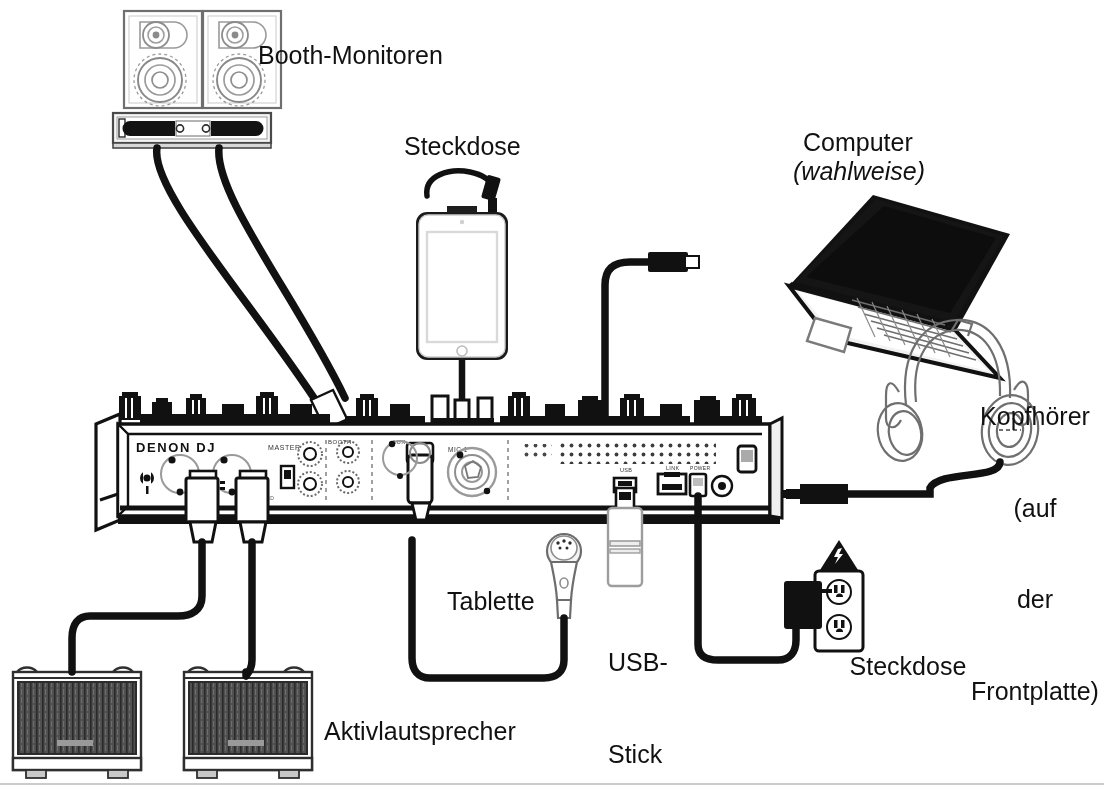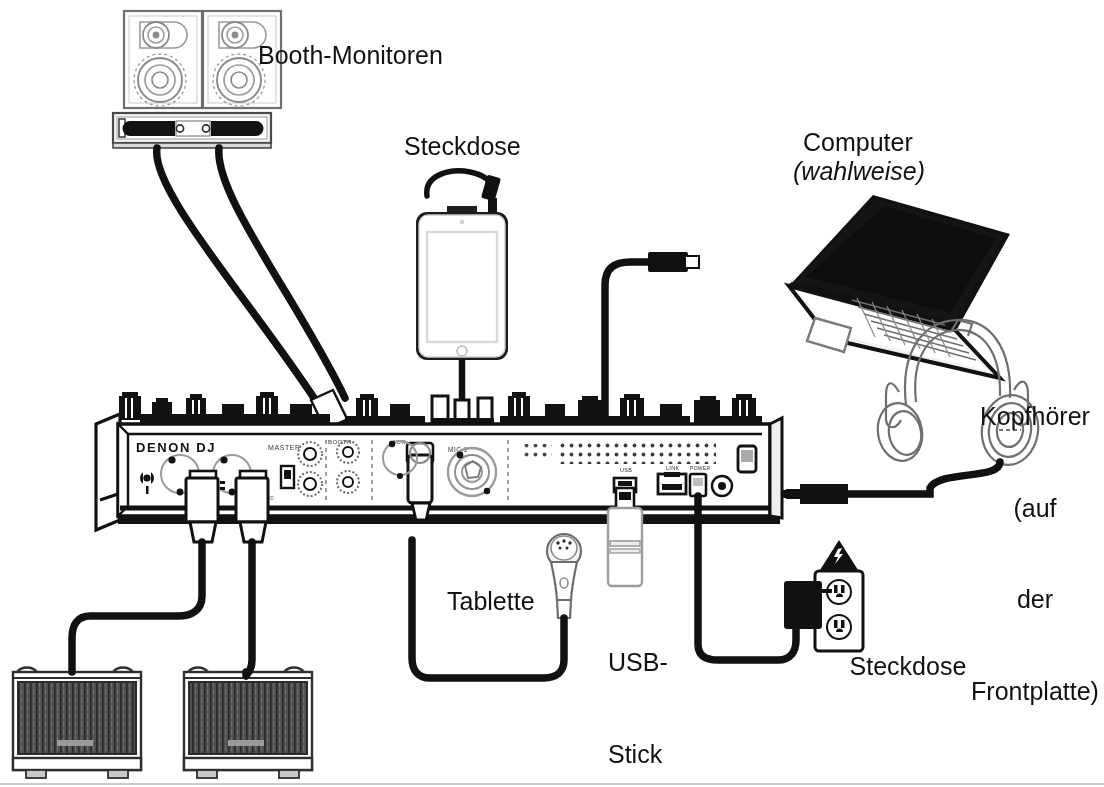--- a/index.html
+++ b/index.html
@@ -443,14 +443,15 @@
 <div class="lbl" style="left:447px; top:586px;"><span>Tablette</span></div>
 
 <div class="lbl" style="left:608px; top:586px;">
   <div>USB-</div>
   <div>Stick</div>
 </div>
 
 <div class="lbl center" style="left:901px; top:620px; transform:translateX(-50%); width:220px;">
   <span>Steckdose</span></div>
 
+<div class="lbl" style="left:324px; top:716px;"><span>Aktivlautsprecher</span></div>
 
 </div>
 
 </body></html>

